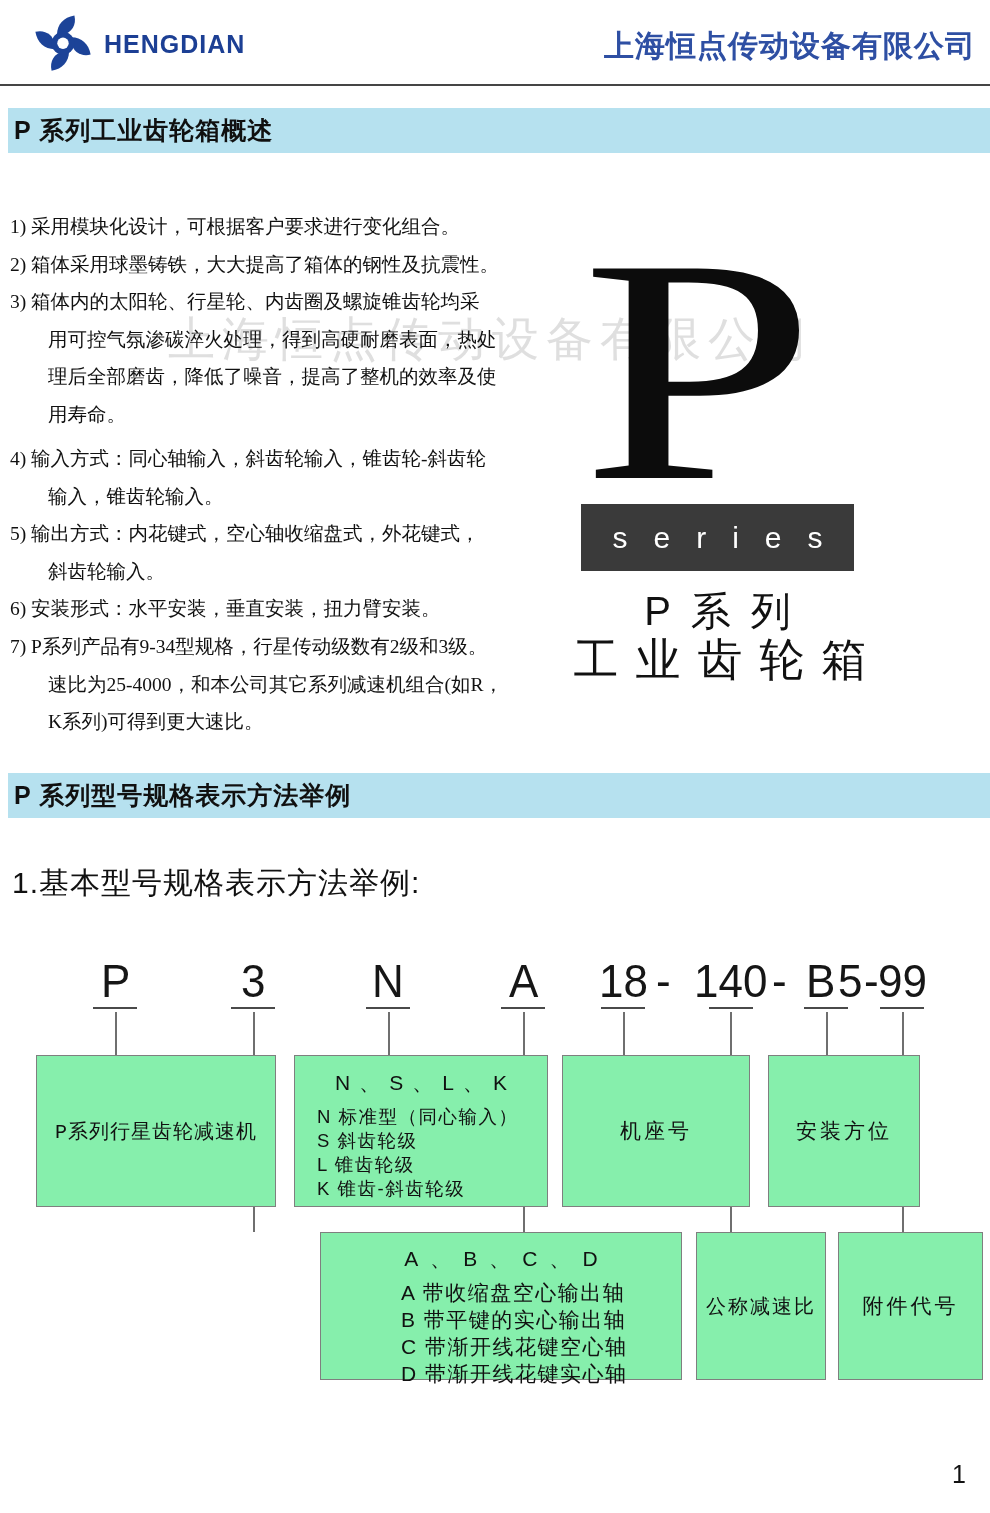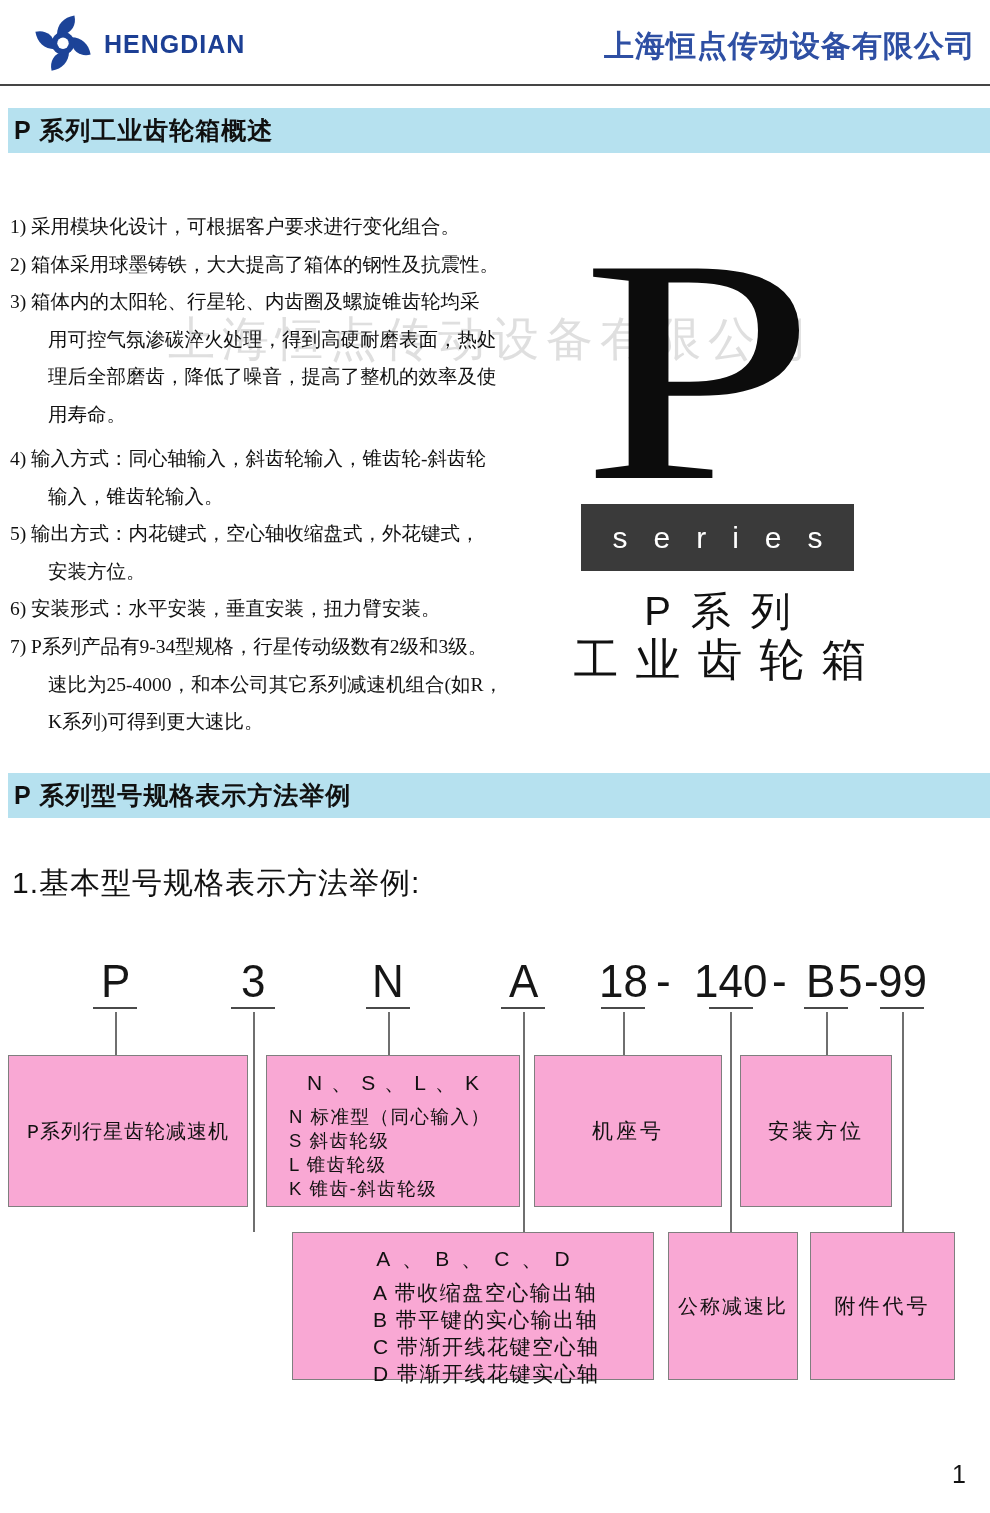--- a/index.html
+++ b/index.html
@@ -76,21 +76,21 @@
   .subtitle{left:12px;top:863px;font-size:30px;color:#111;letter-spacing:1px;}
 
   
   .code-seg{
     top:956px;font-size:44px;line-height:48px;color:#161616;
     transform:scaleY(1.06);transform-origin:left top;
   }
   .tick{top:1007px;width:44px;height:2px;background:#4a4a4a;}
   .vline{width:1.5px;background:#6f6f6f;}
   .dbox{
-    border:1.5px solid #7f7f7f;background:#f9a8d4;box-sizing:border-box;z-index:1;
+    border:1.5px solid #7f7f7f;background:#86efac;box-sizing:border-box;z-index:1;margin-left:28px;
   }
   .dbox .center-label{
     position:absolute;left:0;right:0;top:50%;transform:translateY(-50%);
     text-align:center;font-size:21px;letter-spacing:3px;color:#111;white-space:nowrap;
   }
   .dbox .box-title{
     text-align:center;font-size:21px;color:#111;white-space:nowrap;
   }
   .dbox ul.box-list{
     list-style:none;margin:6px 0 0 0;color:#111;white-space:nowrap;
@@ -133,21 +133,21 @@
     <div class="ovline">2) 箱体采用球墨铸铁，大大提高了箱体的钢性及抗震性。</div>
     <div class="ovline">3) 箱体内的太阳轮、行星轮、内齿圈及螺旋锥齿轮均采</div>
     <div class="ovline cont">用可控气氛渗碳淬火处理，得到高硬耐磨表面，热处</div>
     <div class="ovline cont">理后全部磨齿，降低了噪音，提高了整机的效率及使</div>
     <div class="ovline cont">用寿命。</div>
   </div>
   <div class="abs ovblock" id="ovB">
     <div class="ovline">4) 输入方式：同心轴输入，斜齿轮输入，锥齿轮-斜齿轮</div>
     <div class="ovline cont">输入，锥齿轮输入。</div>
     <div class="ovline">5) 输出方式：内花键式，空心轴收缩盘式，外花键式，</div>
-    <div class="ovline cont">安装方位。</div>
+    <div class="ovline cont">斜齿轮输入。</div>
     <div class="ovline">6) 安装形式：水平安装，垂直安装，扭力臂安装。</div>
     <div class="ovline">7) P系列产品有9-34型规格，行星传动级数有2级和3级。</div>
     <div class="ovline cont">速比为25-4000，和本公司其它系列减速机组合(如R，</div>
     <div class="ovline cont">K系列)可得到更大速比。</div>
   </div>
 
   <div class="abs hero-p">P</div>
   <div class="abs series-bar">
     <span class="t">series</span>
   </div>

